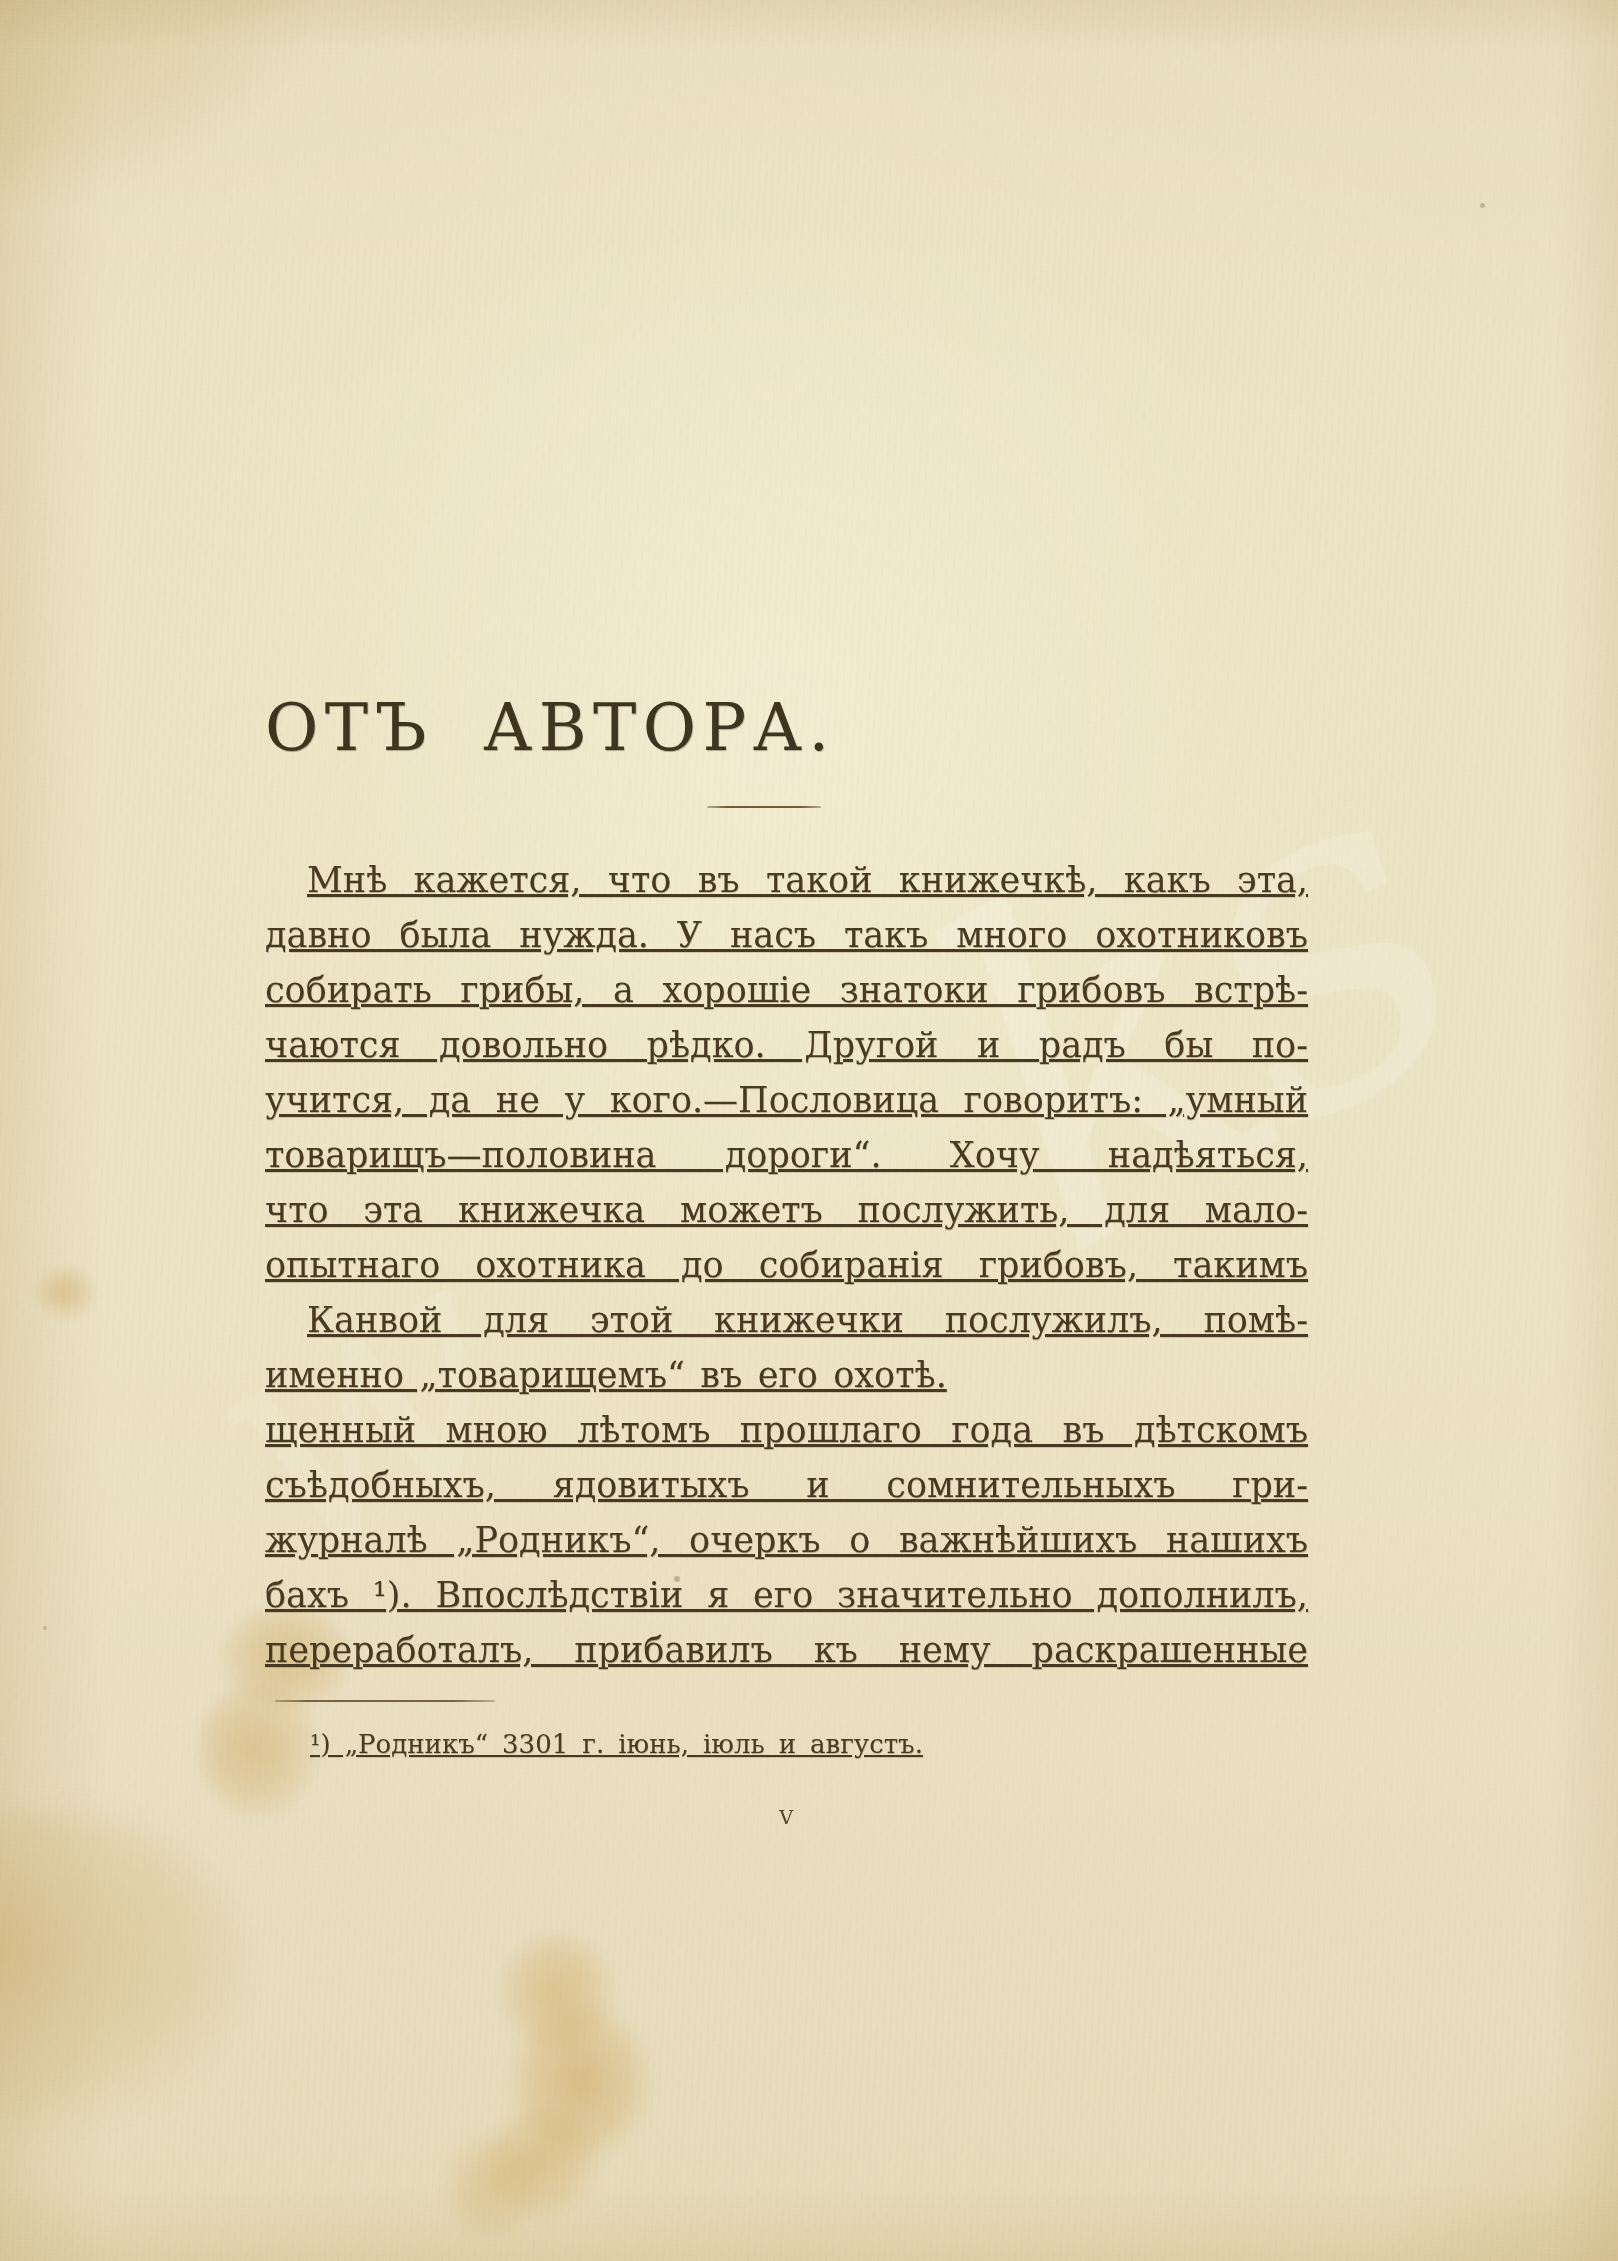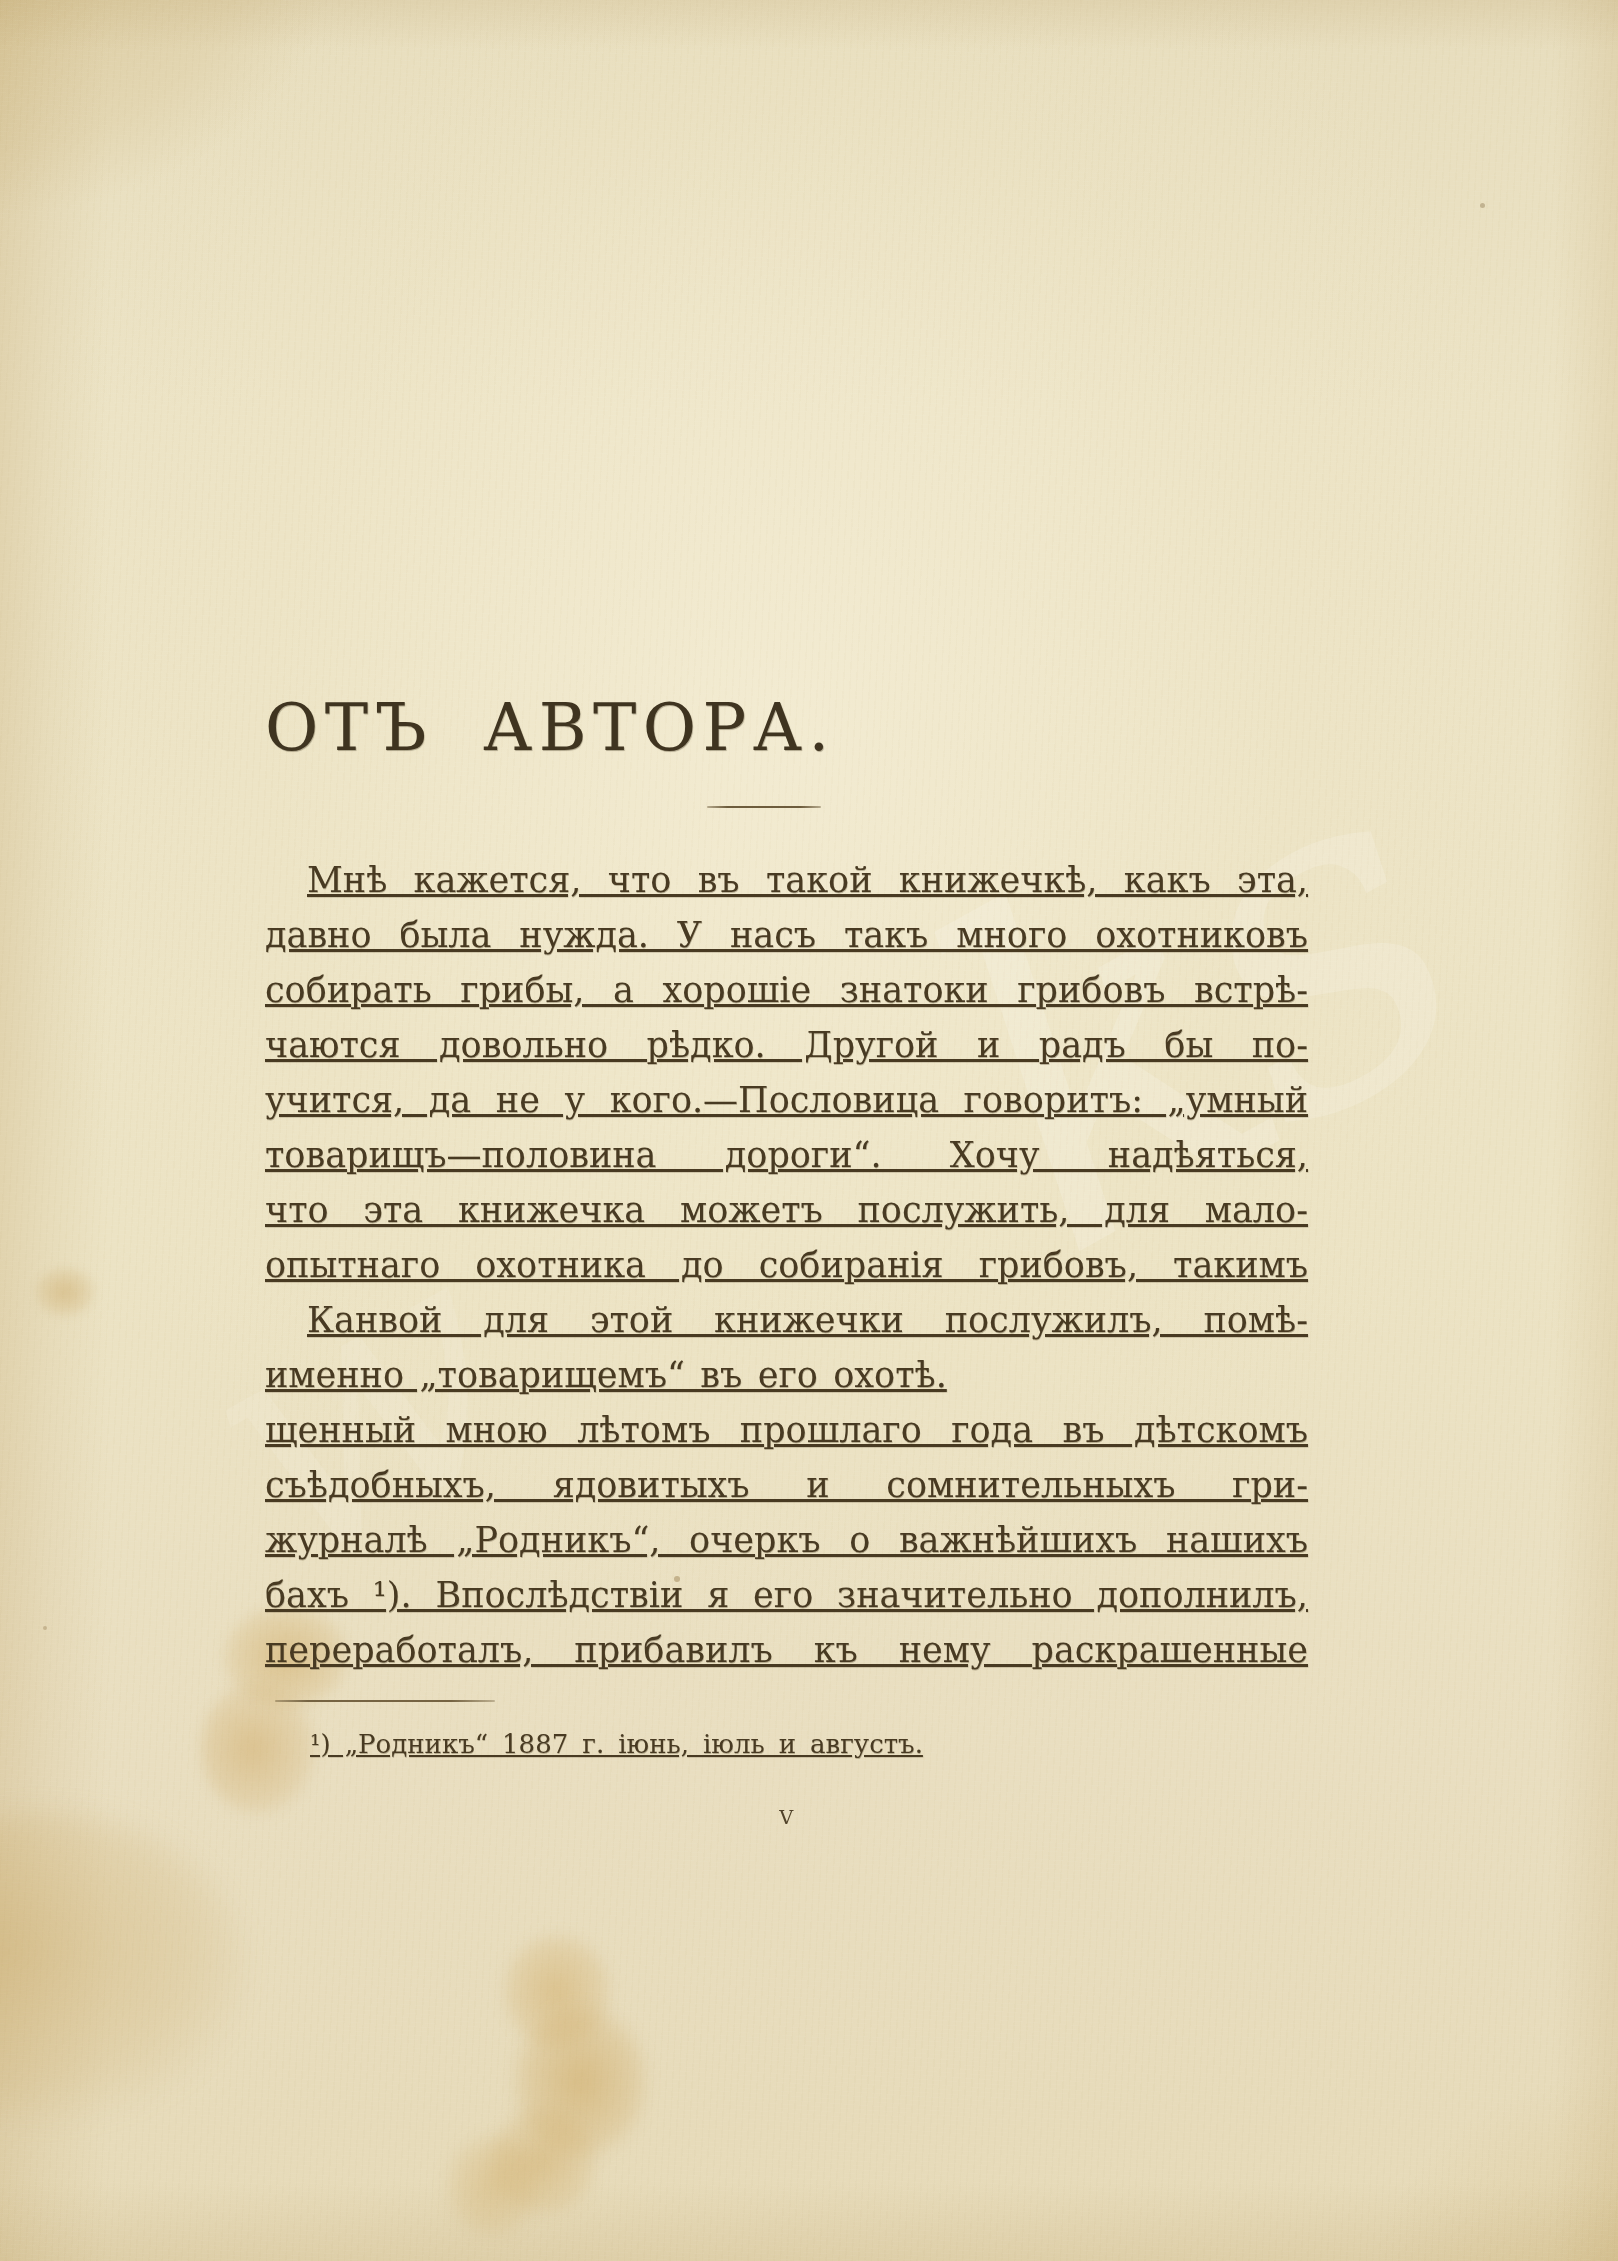--- a/index.html
+++ b/index.html
@@ -117,17 +117,17 @@
       <div class="line indent">Канвой для этой книжечки послужилъ, помѣ-</div>
       <div class="line endline">именно „товарищемъ“ въ его охотѣ.</div>
       <div class="line">щенный мною лѣтомъ прошлаго года въ дѣтскомъ</div>
       <div class="line">съѣдобныхъ, ядовитыхъ и сомнительныхъ гри-</div>
       <div class="line">журналѣ „Родникъ“, очеркъ о важнѣйшихъ нашихъ</div>
       <div class="line">бахъ ¹). Впослѣдствіи я его значительно дополнилъ,</div>
       <div class="line">переработалъ, прибавилъ къ нему раскрашенные</div>
     </div>
 
   <div class="footnote-rule"></div>
-  <div class="footnote ink">¹) „Родникъ“ 1887 г. іюнь, іюль и августъ.</div>
+  <div class="footnote ink">¹) „Родникъ“ 3301 г. іюнь, іюль и августъ.</div>
 
   <div class="page-number">V</div>
 </div>
 
 
 </body></html>

